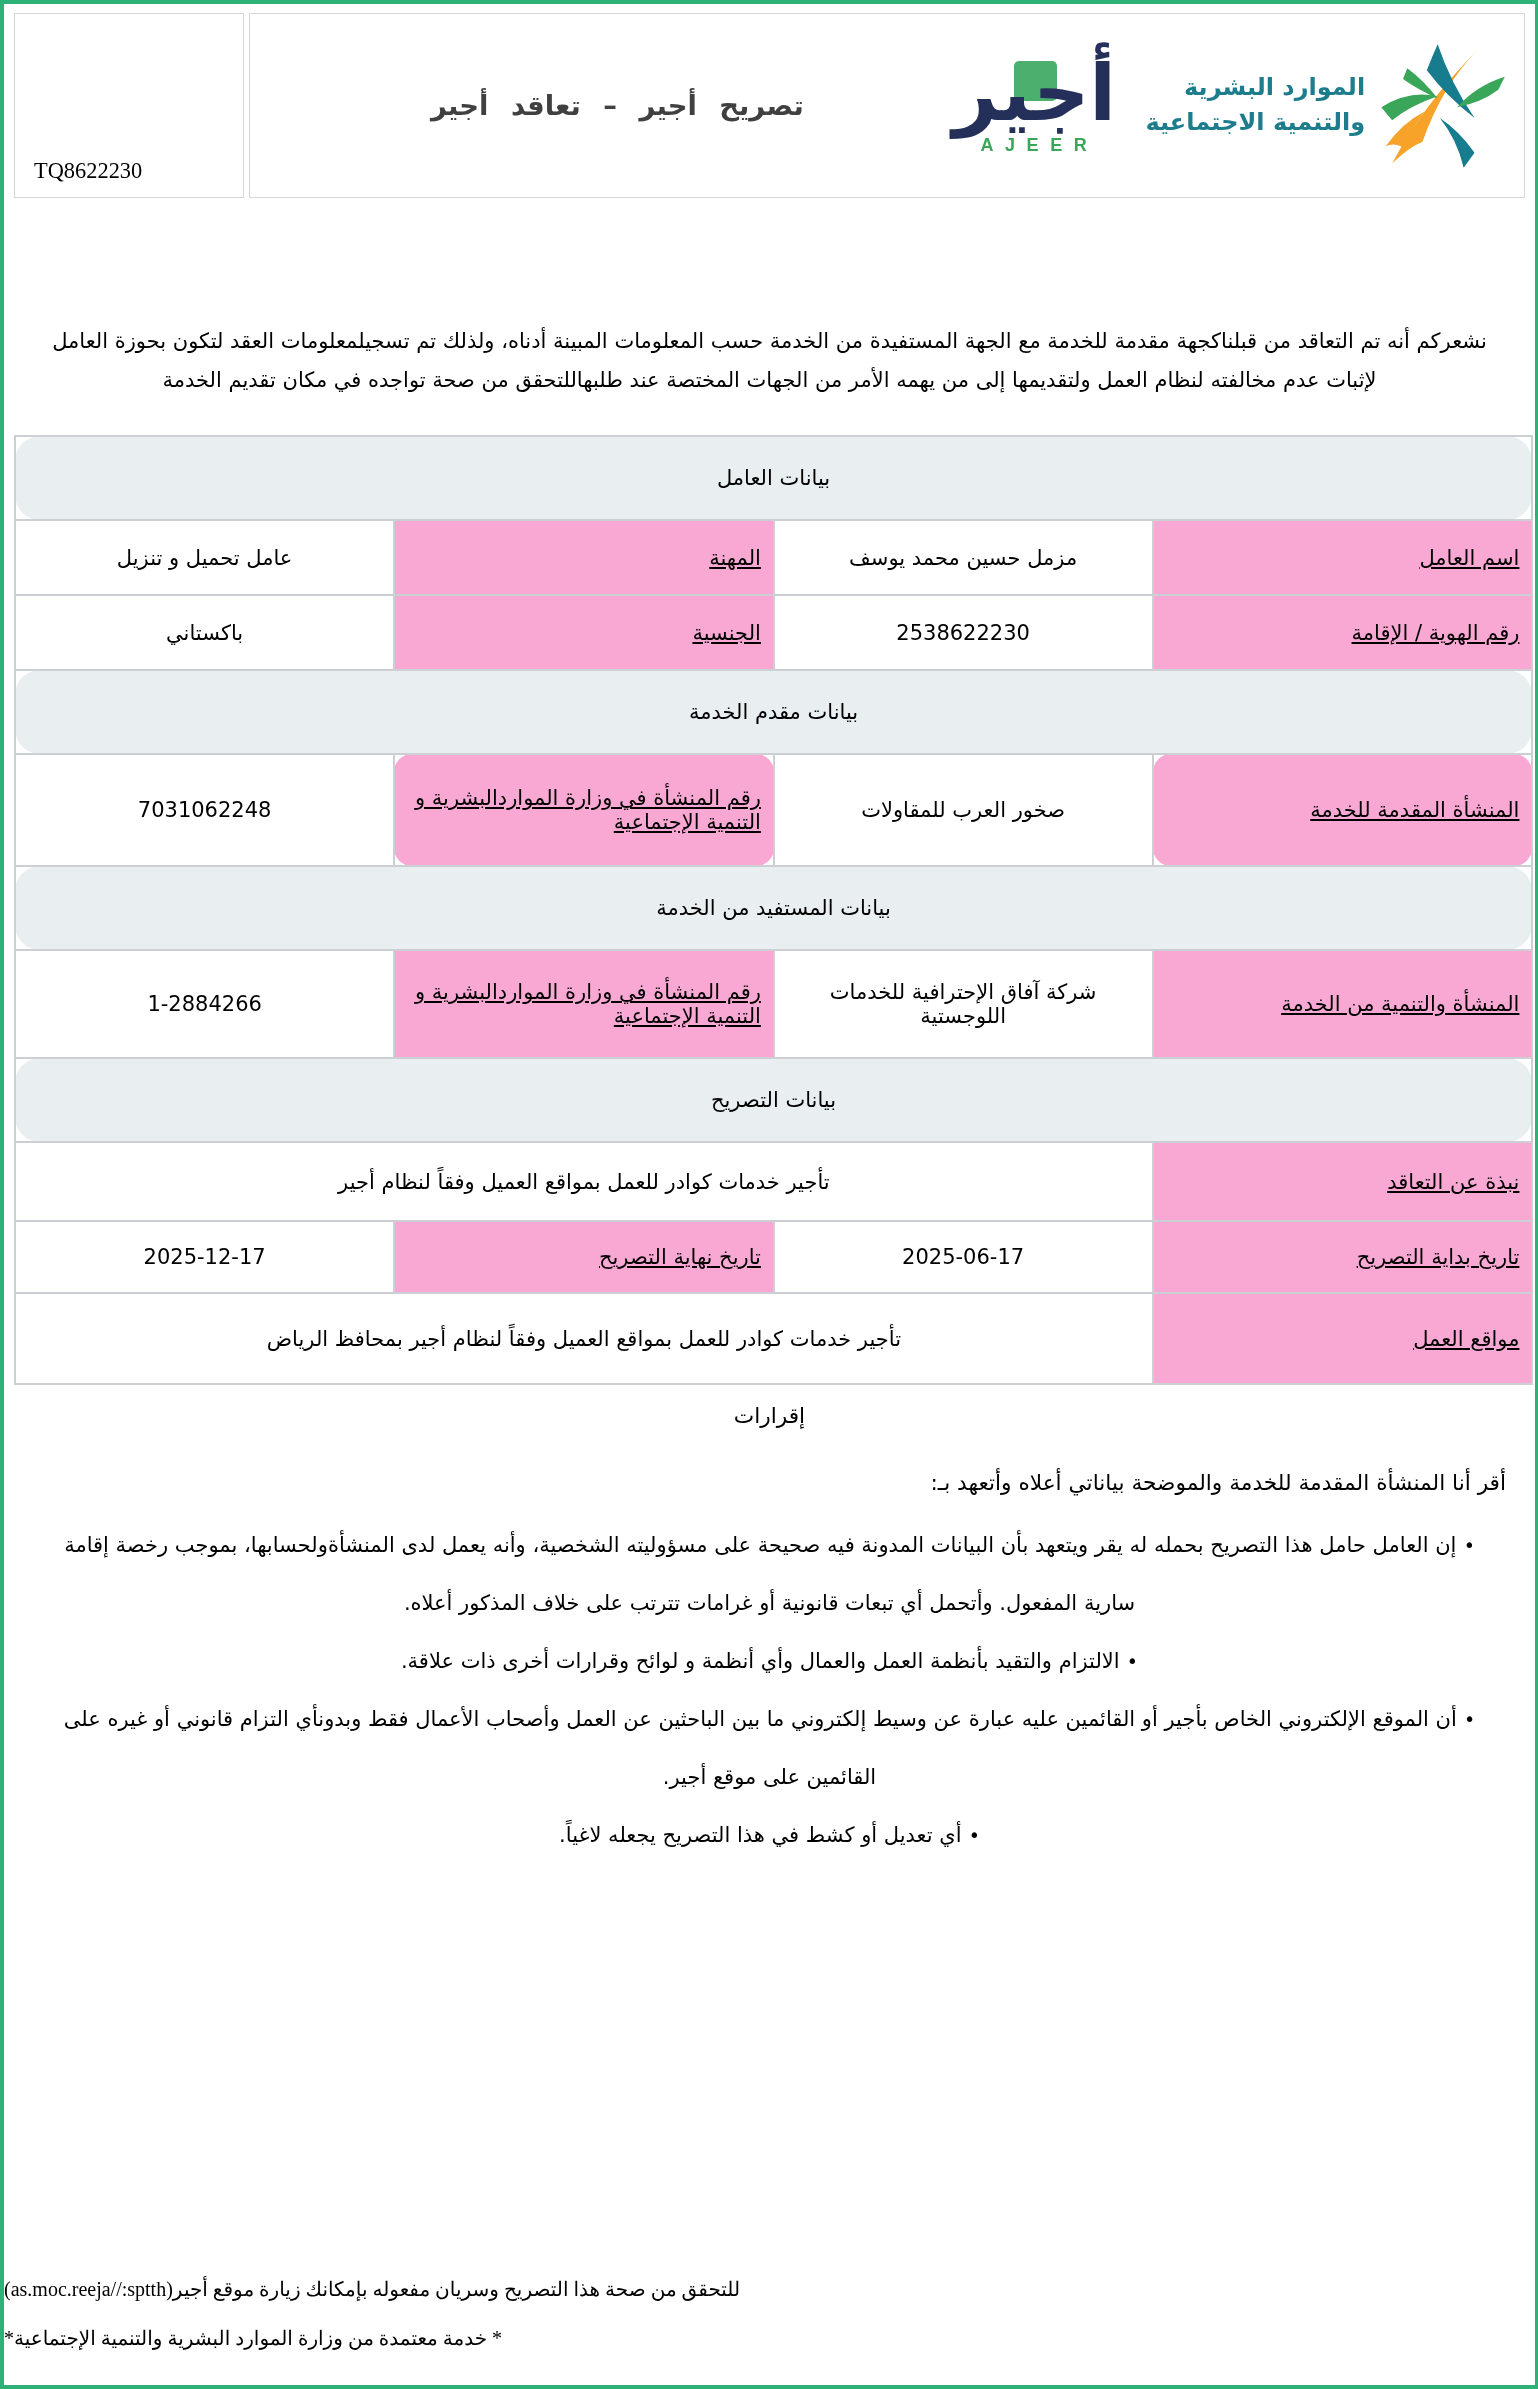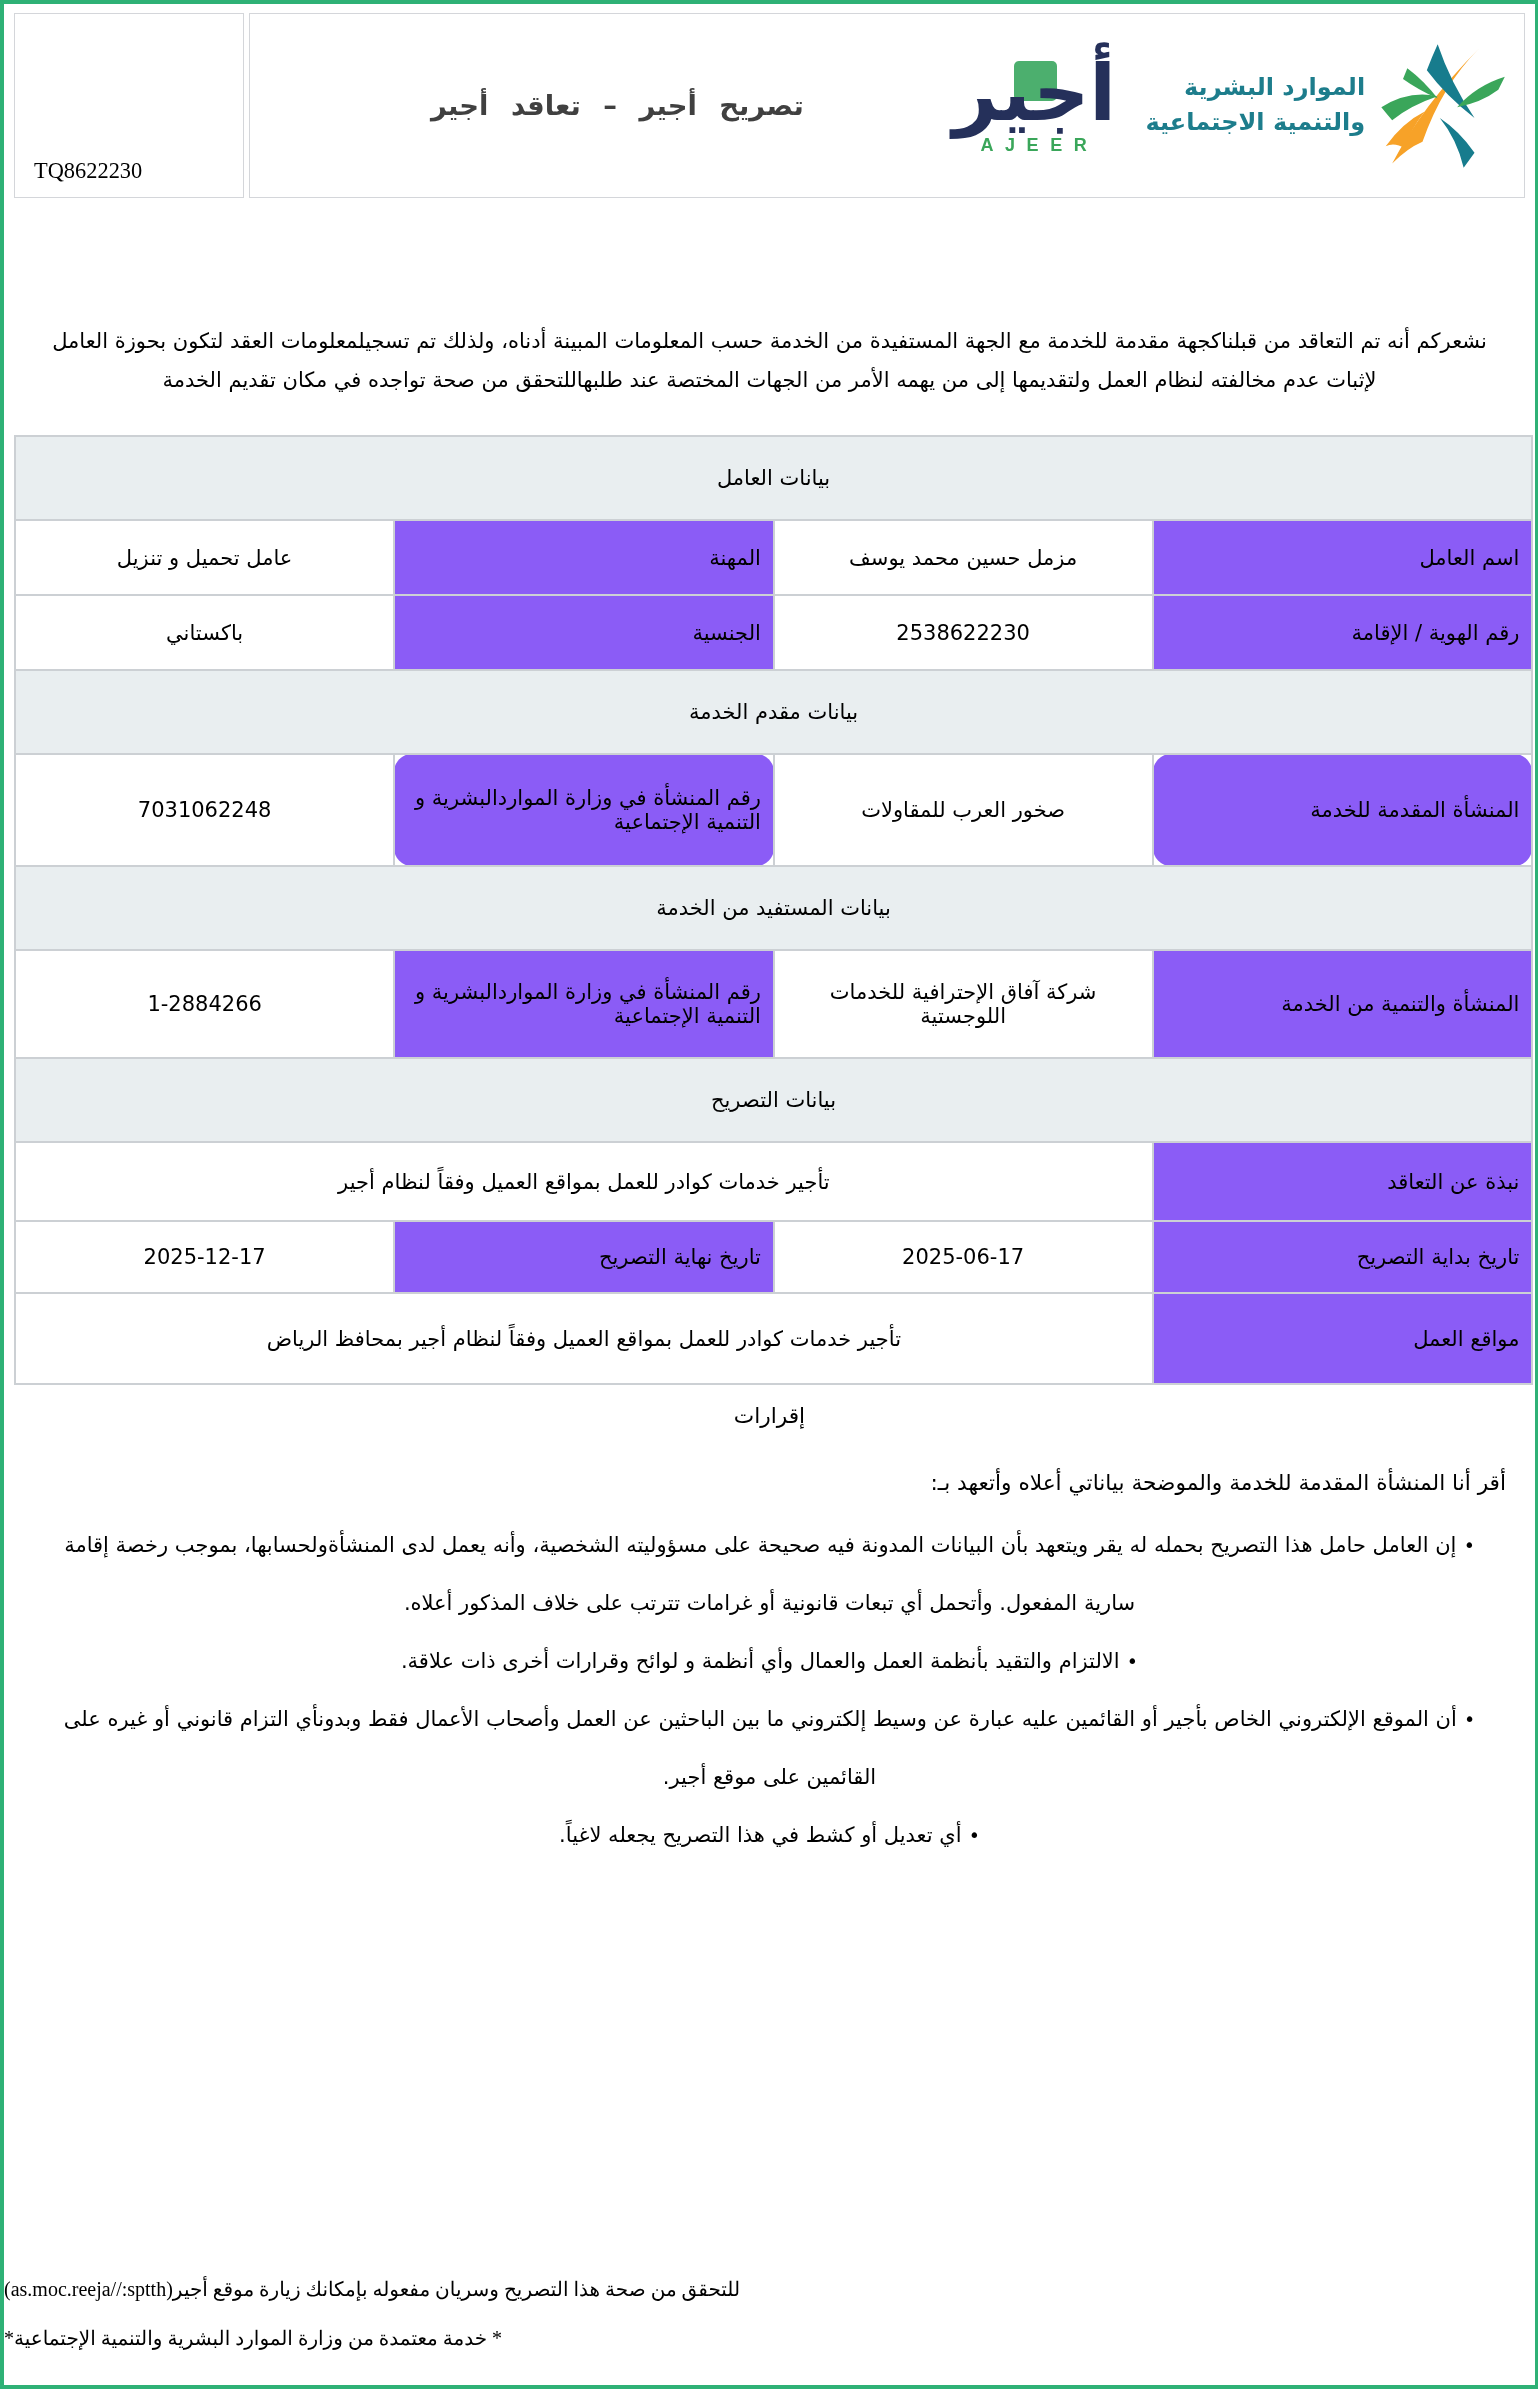--- a/index.html
+++ b/index.html
@@ -26,22 +26,22 @@
   .ministry-text{direction:rtl;text-align:right;color:#1d7d8c;font-weight:bold;font-size:24px;line-height:1.45;}
   .palm{width:130px;height:142px;}
 
   
   .intro{direction:rtl;text-align:center;margin:124px 24.6px 0 24.6px;font-size:21px;line-height:1.85;color:#000;}
 
   
   table.main{direction:rtl;border-collapse:collapse;width:1519px;margin:36px 10px 0 10px;table-layout:fixed;}
   table.main td{border:2.2px solid #ccd0d4;border-top-width:2.9px;border-bottom-width:2.9px;
                 font-size:21px;color:#000;padding:4.3px 11.6px;box-sizing:border-box;}
-  td.sec{background:#e9eef0;text-align:center;height:84px;font-size:21px;}
-  td.lbl{background:#8b5cf6;text-align:right;padding-right:20px;width:25%;}
+  td.sec{background:#e9eef0;text-align:center;height:84px;font-size:21px;border-radius:25px;}
+  td.lbl{background:#f9a8d4;text-align:right;padding-right:20px;width:25%;text-decoration:underline;}
   td.val{background:#ffffff;text-align:center;font-size:21.7px;}
   tr.r-worker td{height:75px;}
   tr.r-provider td{height:112px;border-radius:18px;}
   tr.r-benef td{height:108px;}
   tr.r-brief td{height:79px;}
   tr.r-dates td{height:72px;}
   tr.r-loc td{height:91px;}
   td.num{direction:ltr;}
 
   

